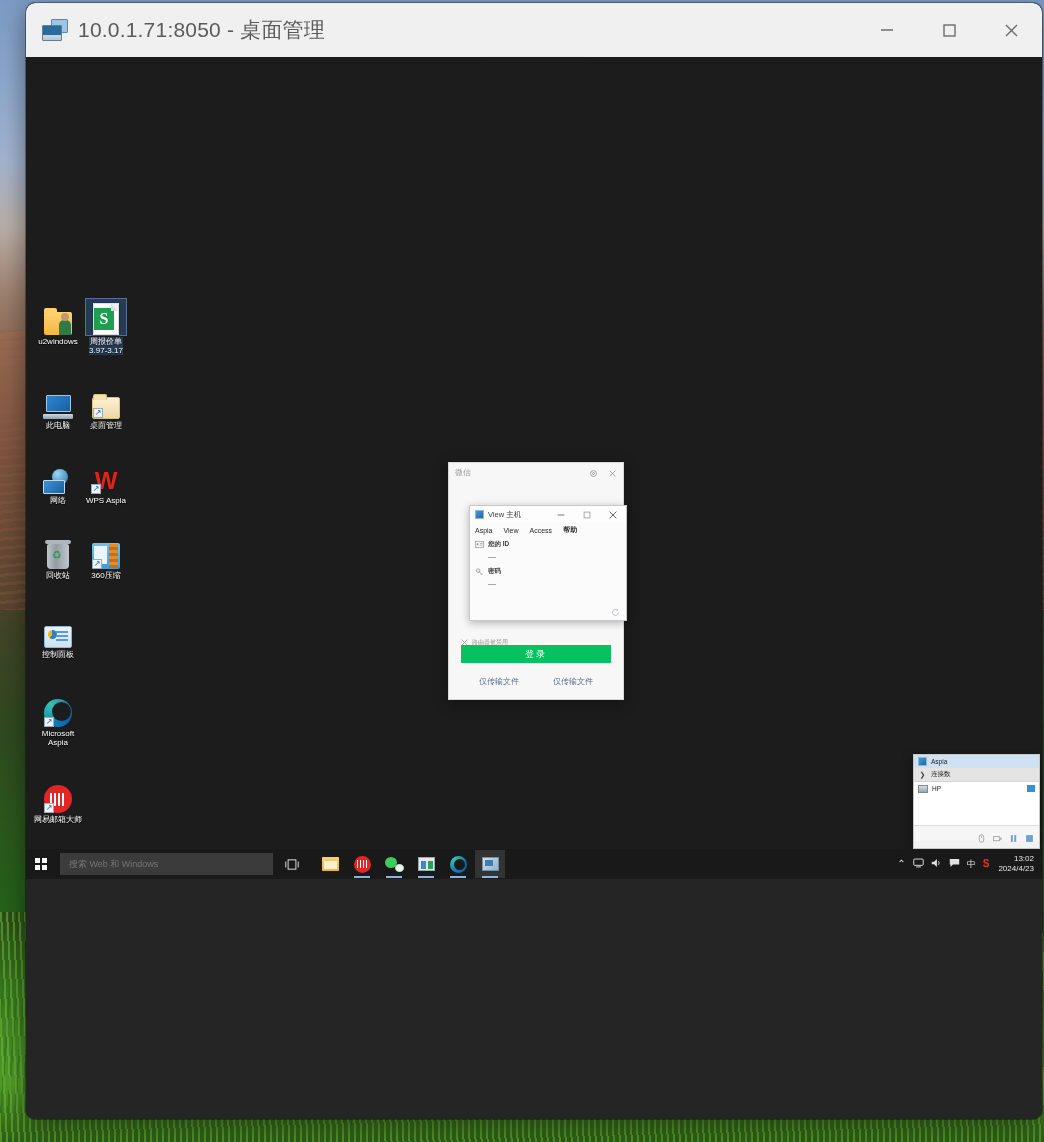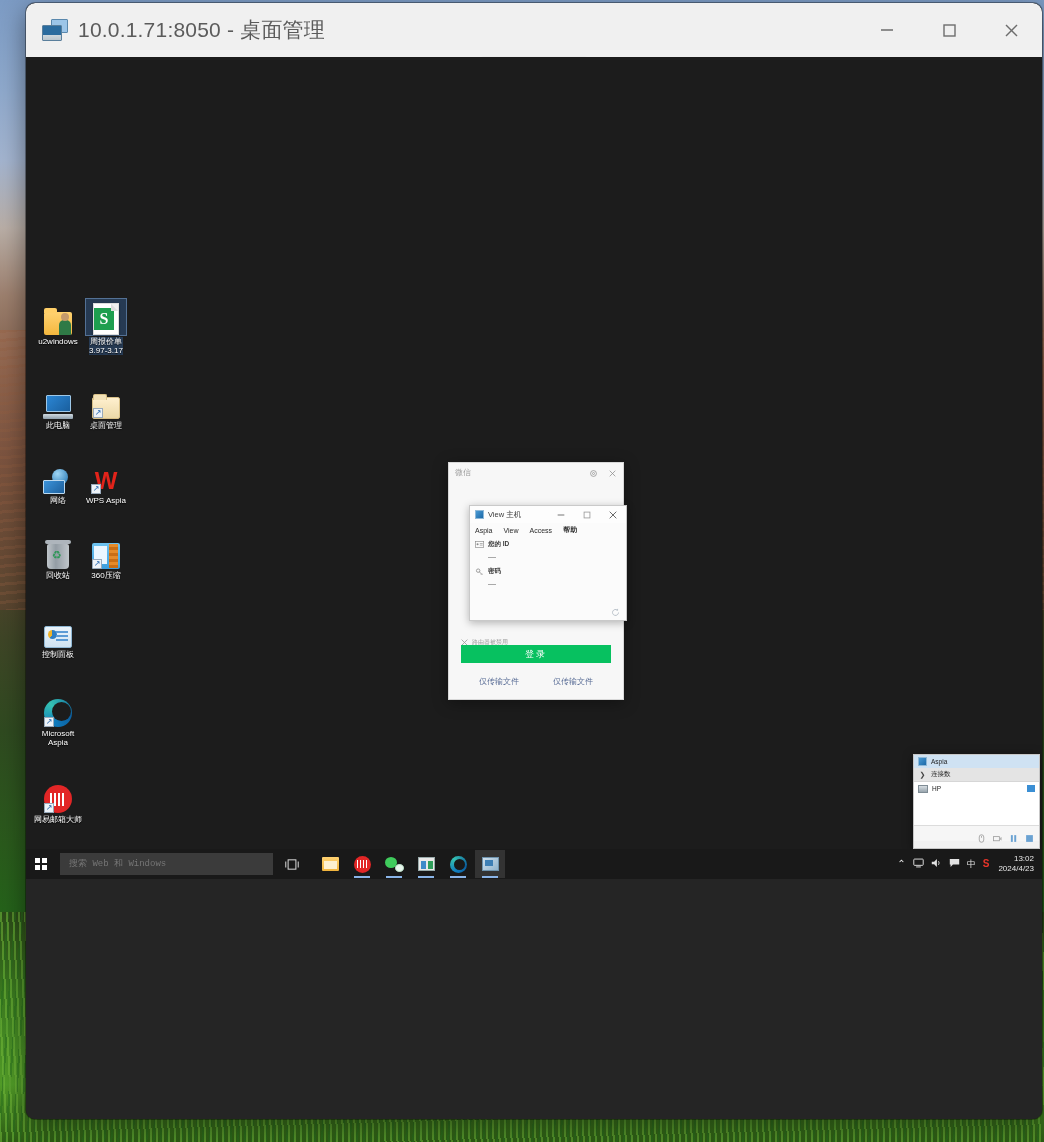--- a/index.html
+++ b/index.html
@@ -222,21 +222,21 @@
   }
   .start-btn { width:30px;height:30px;display:flex;align-items:center;justify-content:center;flex:none; }
   .start-grid { width:12px;height:12px;display:grid;grid-template-columns:1fr 1fr;grid-template-rows:1fr 1fr;gap:2px; }
   .start-grid i { background:#fff; display:block; }
   .tb-search {
     width:213px; height:22px; background:#3b3b3b; margin-left:4px;
     display:flex; align-items:center; padding-left:9px; flex:none;
   }
   .tb-search input {
     background:transparent;border:none;outline:none;color:#bdbdbd;font-size:9px;width:100%;
-    font-family:Liberation Mono, monospace;
+    font-family:Liberation Sans, sans-serif;
   }
   .tb-taskview { width:30px;height:30px;display:flex;align-items:center;justify-content:center;margin-left:4px;flex:none;}
   .tb-apps { display:flex; align-items:center; gap:2px; margin-left:8px; }
   .tb-app {
     width:30px;height:28px;display:flex;align-items:center;justify-content:center;position:relative;
   }
   .tb-app.active { background:#333; }
   .tb-app.open:after{content:"";position:absolute;left:7px;bottom:0;width:16px;height:2px;background:#8ab4e8;}
   .tray { margin-left:auto; display:flex; align-items:center; gap:7px; padding-right:8px; color:#dcdcdc; }
   .tray-ico { font-size:10px; line-height:10px; color:#e2e2e2; }

